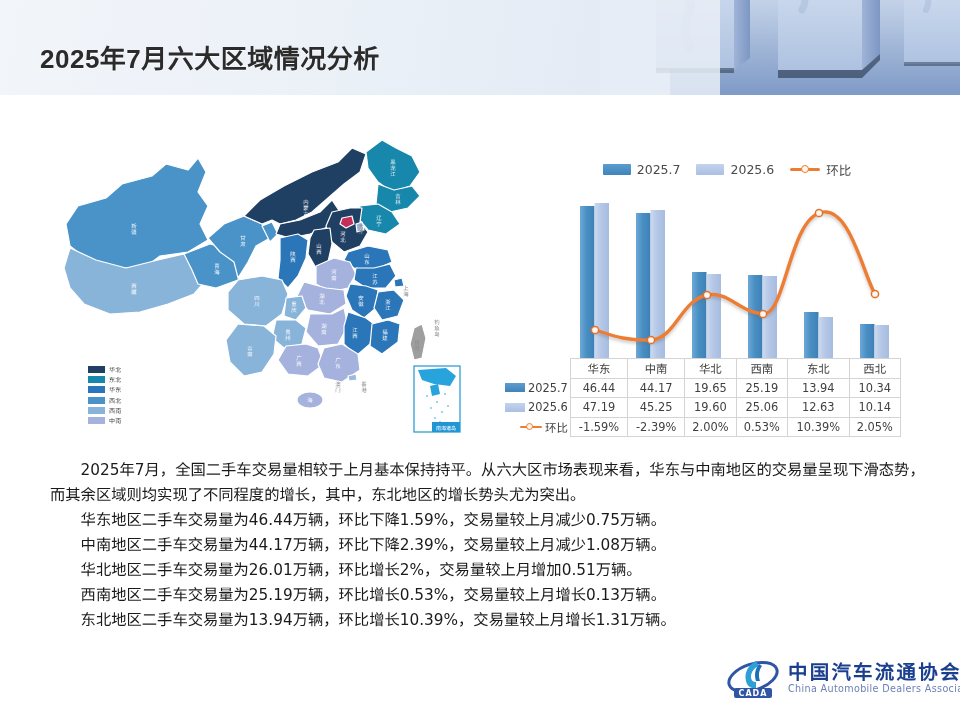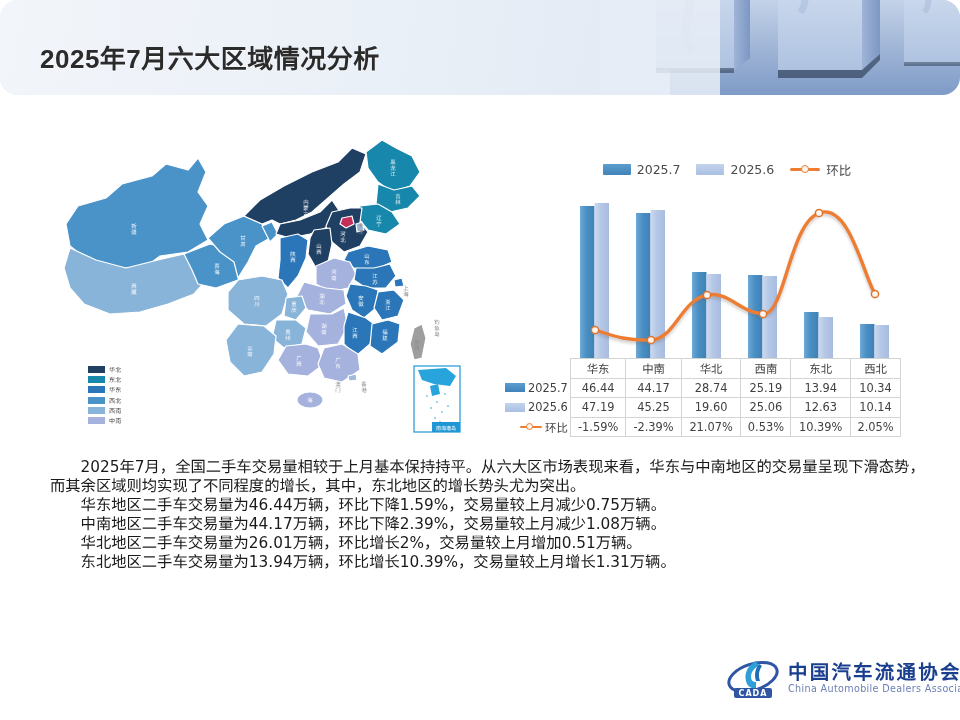--- a/index.html
+++ b/index.html
@@ -9,21 +9,20 @@
     font-family: "Liberation Sans", "DejaVu Sans", sans-serif;
     background: #ffffff; overflow: hidden;
   }
   #slide { position: relative; width: 960px; height: 720px; background: #ffffff; }
 
   
   .header {
     position: absolute; left: 0; top: 0; width: 960px; height: 95px;
     background: linear-gradient(180deg, #eef2f8 0%, #e7edf6 55%, #dfe7f2 100%);
     overflow: hidden;
-    border-radius: 18px;
   }
   .header-wash {
     position: absolute; left: 0; top: 0; width: 640px; height: 95px;
     background: linear-gradient(100deg, #f2f5fa 0%, #eaf0f7 60%, #e3eaf4 100%);
   }
   .header-title {
     position: absolute; left: 40px; top: 38px;
     font-size: 26px; font-weight: bold; letter-spacing: .5px;
     color: #2b2b2b;
     text-shadow: 0 1px 0 rgba(255,255,255,.75);
@@ -79,21 +78,21 @@
   .rh-inner { display: flex; align-items: center; justify-content: flex-end; gap: 3px; }
   .rh-sw { width: 20px; height: 9px; flex: none; }
   .rh-line { position: relative; width: 22px; height: 9px; flex: none; }
   .rh-line i { position: absolute; left: 0; top: 3px; width: 22px; height: 2.8px;
                background: #ed7d31; border-radius: 2px; }
   .rh-line b { position: absolute; left: 6px; top: .6px; width: 7px; height: 7px;
                border-radius: 50%; background: #fdf6f0; border: 1.5px solid #ed7d31; }
 
   
   .body-copy { position: absolute; left: 50px; top: 458px; width: 880px;
-               font-size: 15.3px; color: #1a1a1a; line-height: 19px;
+               font-size: 15.3px; color: #1a1a1a; line-height: 25px;
                font-family: "DejaVu Sans", sans-serif; }
   .para { text-indent: 2em; }
   .line { text-indent: 2em; }
 
   
   .logo { position: absolute; left: 726px; top: 652px; width: 214px; height: 52px;
           display: flex; align-items: center; gap: 8px; }
   .logo-mark { width: 54px; height: 46px; flex: none; position: relative; }
   .logo-text { display: flex; flex-direction: column; justify-content: center; }
   .logo-cn { font-size: 19.5px; font-weight: bold; color: #1b3f8f; letter-spacing: 2.2px;
@@ -432,21 +431,21 @@
       </tr>
       <tr>
         <td class="rowhead">
           <span class="rh-inner">
             <span class="rh-sw" style="background:linear-gradient(180deg,#5c9dcd,#3f83bb)"></span>
             <span>2025.7</span>
           </span>
         </td>
         <td>46.44</td>
         <td>44.17</td>
-        <td>28.74</td>
+        <td>19.65</td>
         <td>25.19</td>
         <td>13.94</td>
         <td>10.34</td>
       </tr>
       <tr>
         <td class="rowhead">
           <span class="rh-inner">
             <span class="rh-sw" style="background:linear-gradient(180deg,#c3d3ec,#aabfe2)"></span>
             <span>2025.6</span>
           </span>
@@ -463,34 +462,35 @@
           <span class="rh-inner">
             <span class="rh-line">
                   <i></i>
                   <b></b>
                 </span>
             <span>环比</span>
           </span>
         </td>
         <td>-1.59%</td>
         <td>-2.39%</td>
-        <td>21.07%</td>
+        <td>2.00%</td>
         <td>0.53%</td>
         <td>10.39%</td>
         <td>2.05%</td>
       </tr>
     </tbody>
       </table>
   </div>
 
   <div class="body-copy">
     <div class="para">2025年7月，全国二手车交易量相较于上月基本保持持平。从六大区市场表现来看，华东与中南地区的交易量呈现下滑态势，而其余区域则均实现了不同程度的增长，其中，东北地区的增长势头尤为突出。</div>
     <div class="line">华东地区二手车交易量为46.44万辆，环比下降1.59%，交易量较上月减少0.75万辆。</div>
     <div class="line">中南地区二手车交易量为44.17万辆，环比下降2.39%，交易量较上月减少1.08万辆。</div>
     <div class="line">华北地区二手车交易量为26.01万辆，环比增长2%，交易量较上月增加0.51万辆。</div>
+    <div class="line">西南地区二手车交易量为25.19万辆，环比增长0.53%，交易量较上月增长0.13万辆。</div>
     <div class="line">东北地区二手车交易量为13.94万辆，环比增长10.39%，交易量较上月增长1.31万辆。</div>
   </div>
 
   <div class="logo">
     <div class="logo-mark">
       <svg viewBox="0 0 54 46" width="54" height="46">
         <ellipse cx="27" cy="22" rx="25" ry="13" fill="none" stroke="#2f55a4" stroke-width="3" transform="rotate(-18 27 22)"></ellipse>
         <path d="M30,6 C22,10 18,18 20,26 C21,31 25,34 30,33 L30,27
                  C27,27 25,25 25,22 C25,17 28,13 33,11 Z" fill="#2f9fd8"></path>
         <path d="M33,9 C29,14 28,20 30,26 L34,26 C32,20 33,15 36,11 Z" fill="#1d6fb8"></path>

